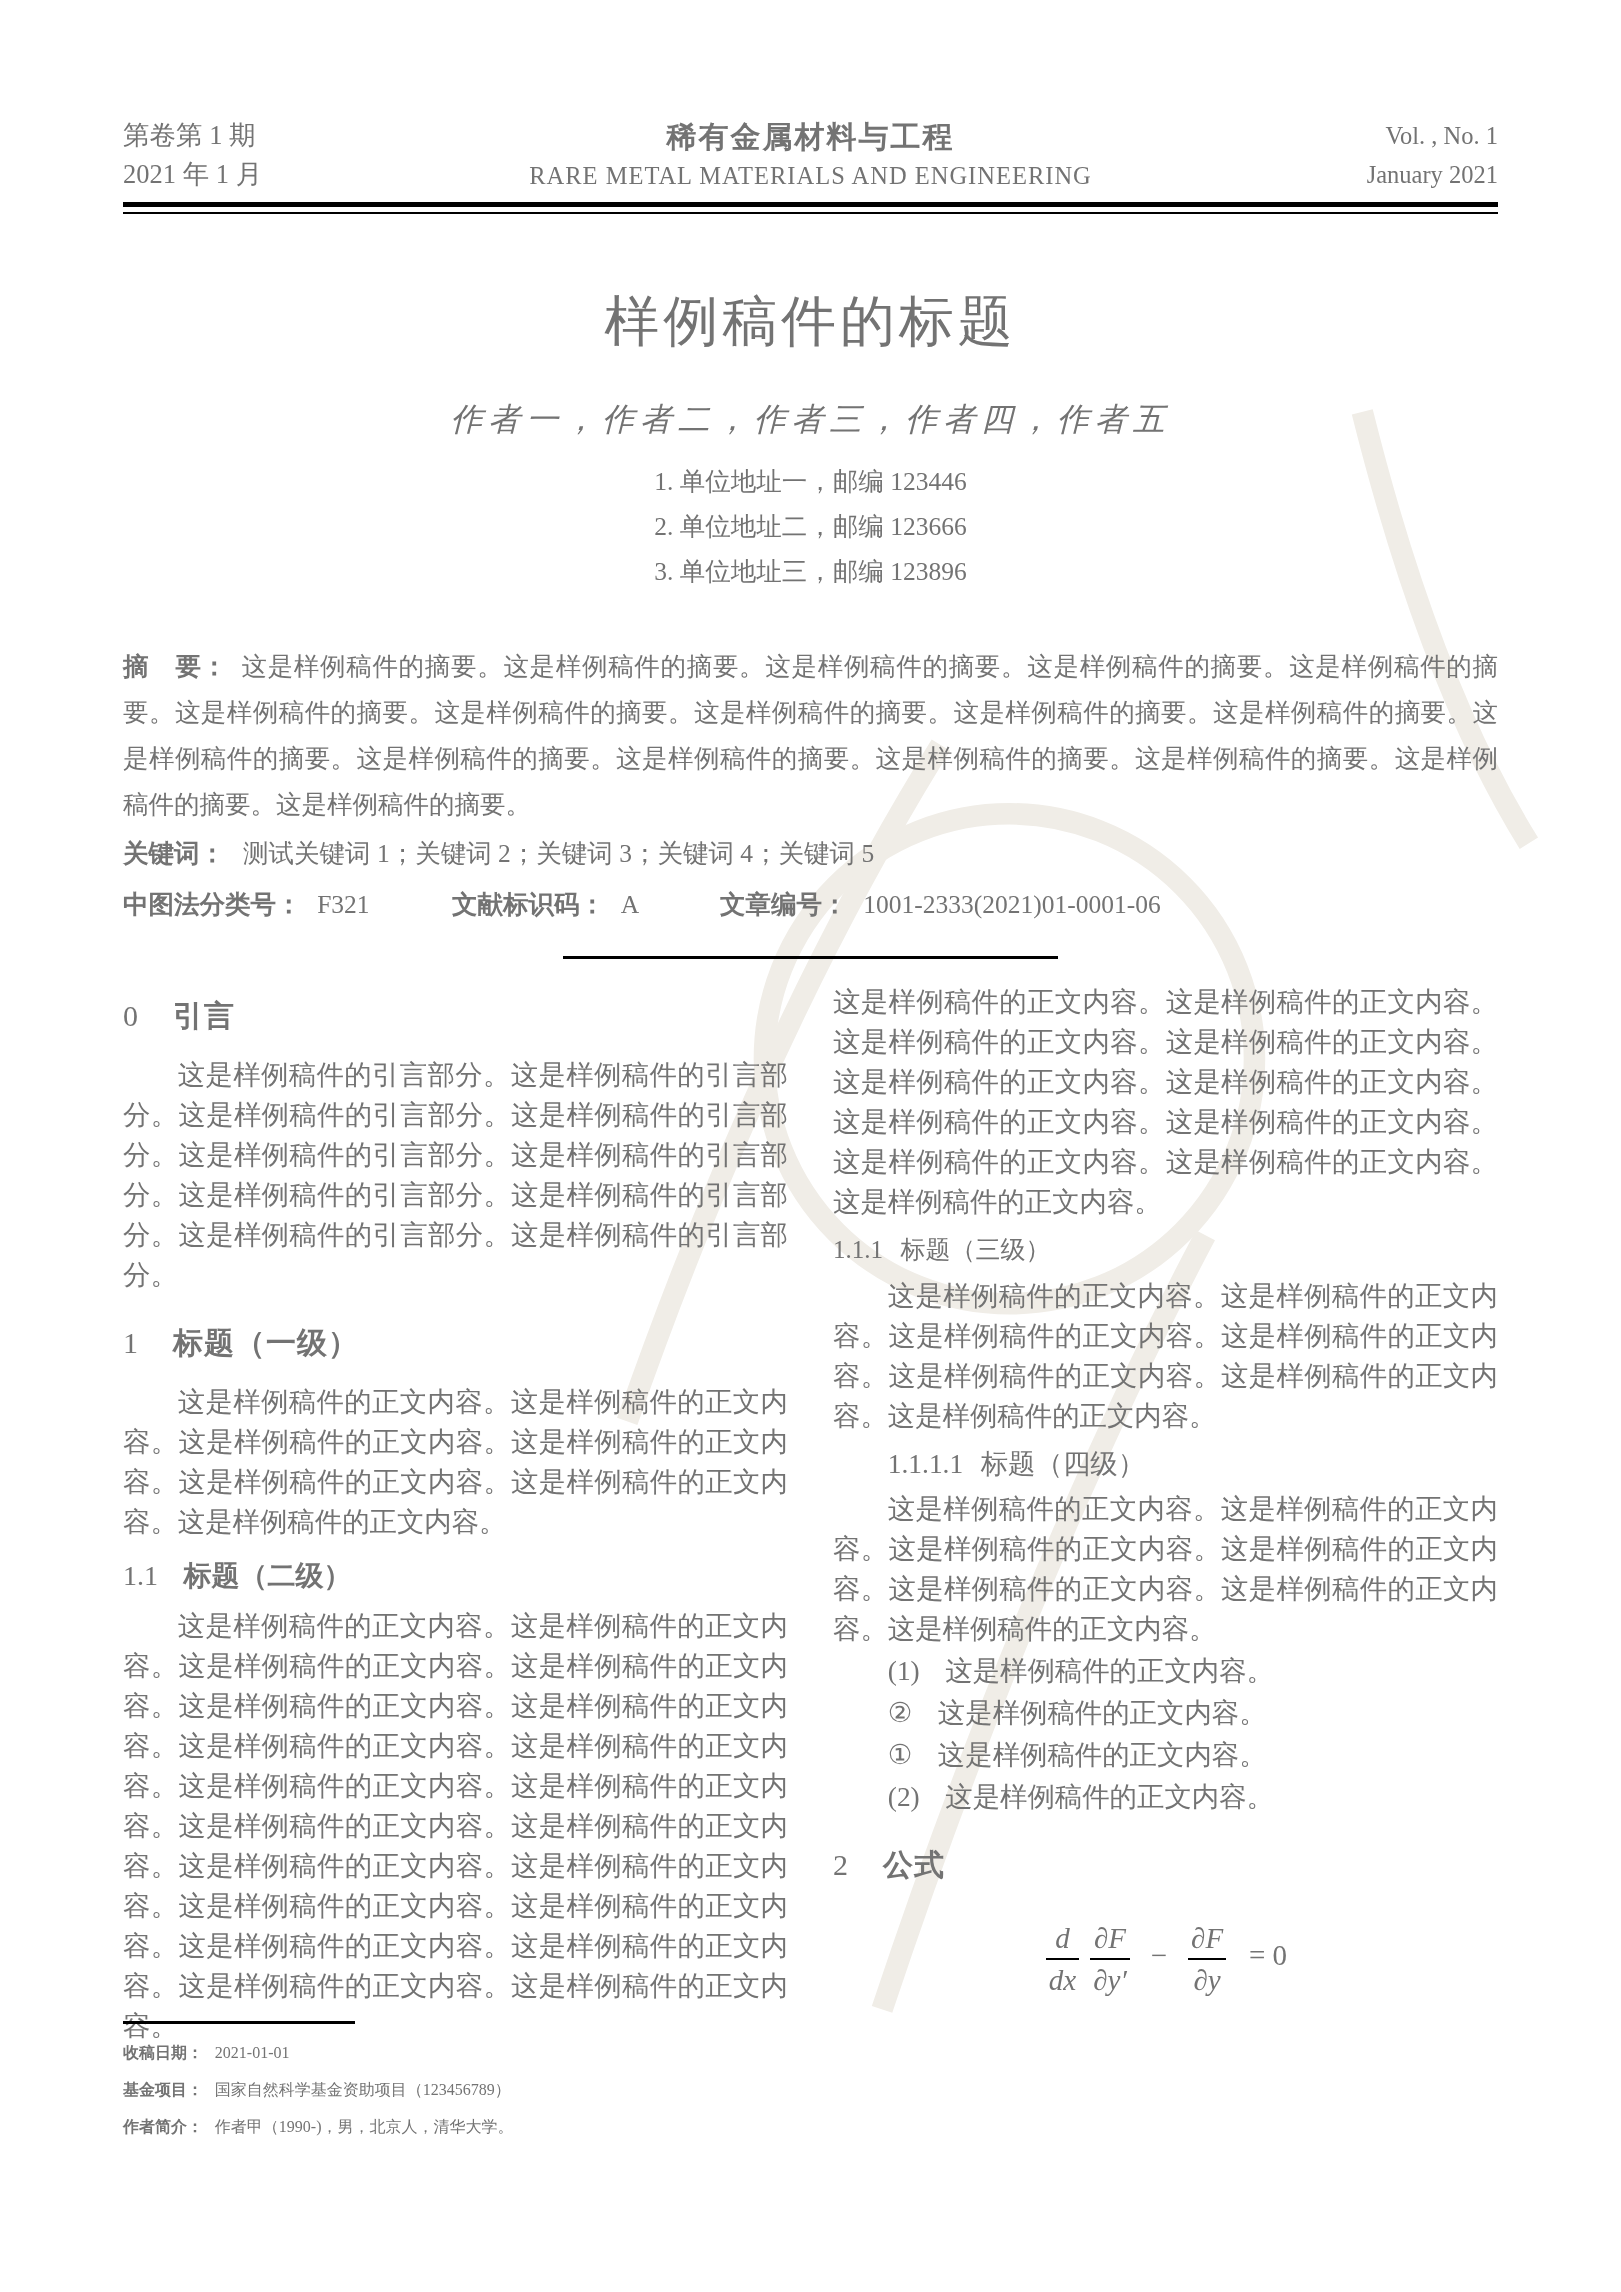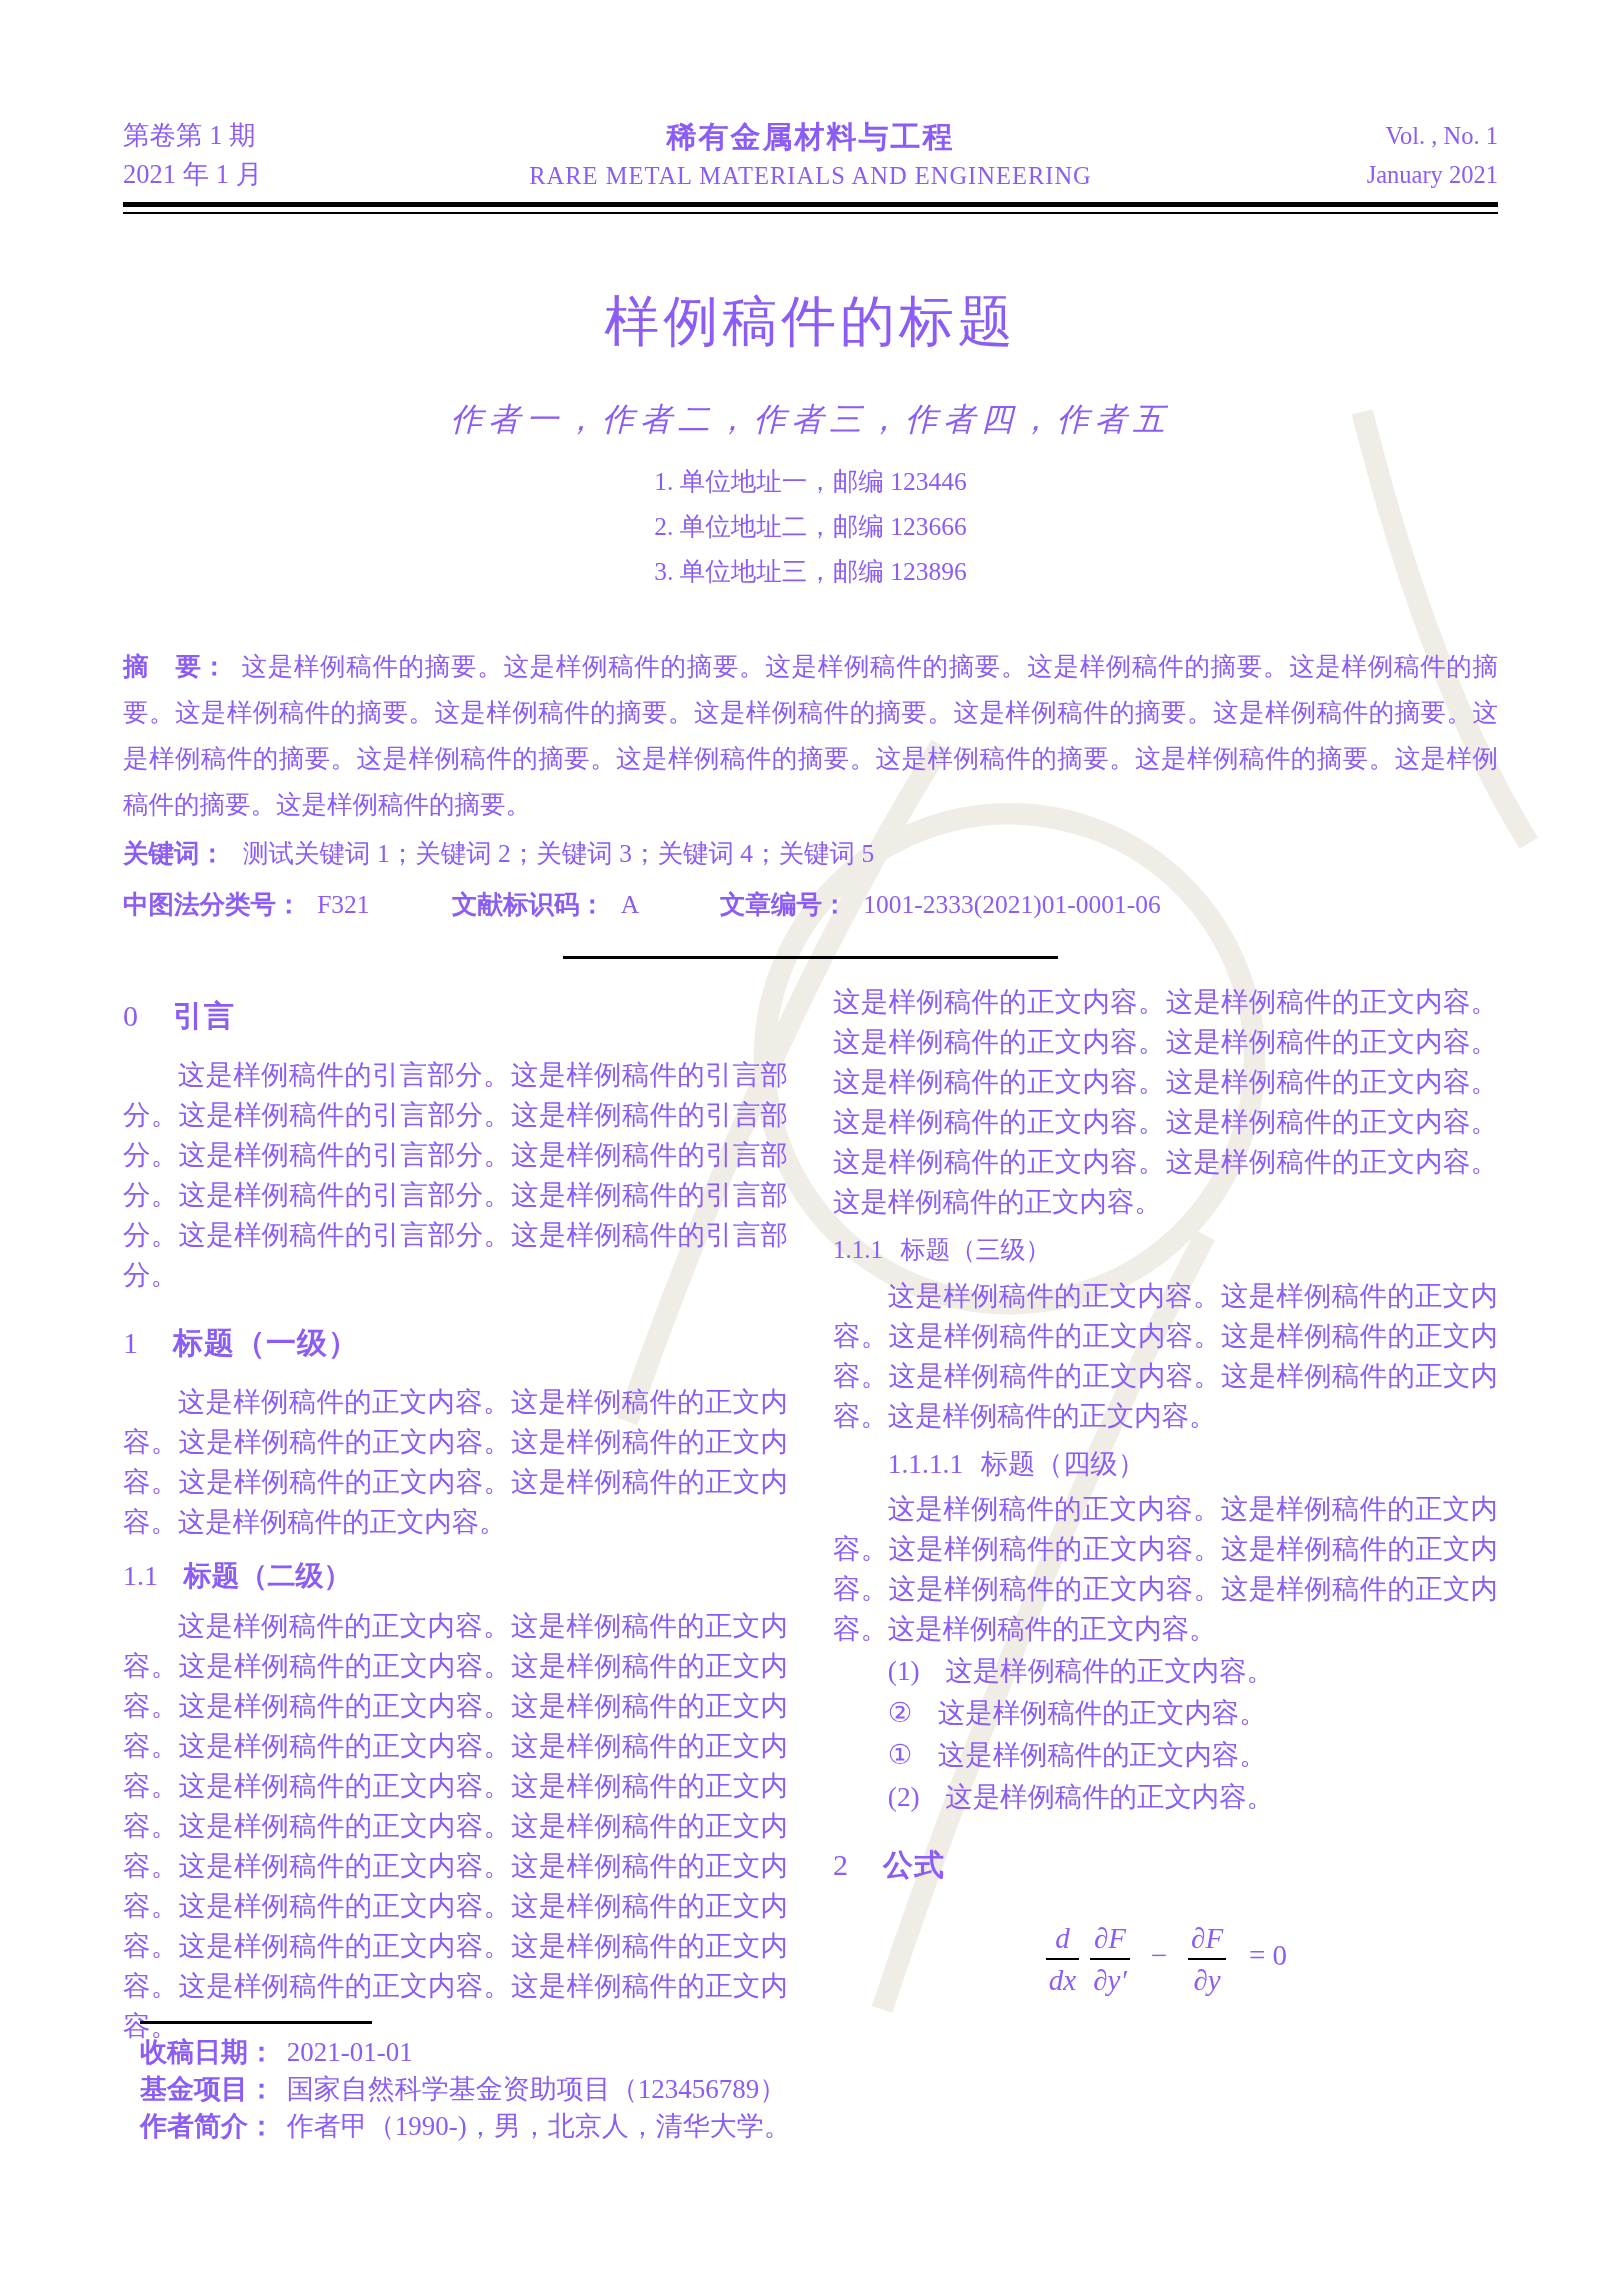--- a/index.html
+++ b/index.html
@@ -1,20 +1,20 @@
 <!DOCTYPE html>
 <html><head>
 <meta charset="utf-8">
 <style>
   html,body{margin:0;padding:0;background:#ffffff;}
   .page{
     position:relative;
     width:1621px;height:2293px;
     background:#ffffff;
-    color:#8b5cf6;
+    color:#737373;
     font-family:"Liberation Serif","DejaVu Serif",serif;
     overflow:hidden;
   }
   .inner{position:relative;padding:0 123px;z-index:2;}
   
   .watermark{position:absolute;left:0;top:0;z-index:1;pointer-events:none;}
   
   .jheader{display:flex;justify-content:space-between;align-items:flex-end;padding-top:116px;}
   .jh-col{display:flex;flex-direction:column;}
   .jh-left{width:314px;text-align:left;font-size:26.5px;line-height:39px;}
@@ -58,21 +58,21 @@
   
   .formula1{margin-top:33px;text-align:center;font-size:29px;font-style:italic;}
   .frac{display:inline-flex;flex-direction:column;vertical-align:middle;text-align:center;margin:0 2px;}
   .frac .fden{border-top:2.9px solid #000;padding:0 2.9px;}
   .frac .fnum{padding:0 2.9px;}
   .op{margin:0 11.8px;font-style:normal;}
   .eqtail{margin-left:13.7px;font-style:normal;}
   .formula2{margin-top:5.9px;text-align:center;font-size:29px;}
   .formula2 .vars{font-style:italic;}
   
-  .footnotes{position:absolute;left:140px;top:2021px;width:745px;font-size:27px;line-height:37px;z-index:2;}
+  .footnotes{position:absolute;left:123px;top:2021px;width:745px;font-size:16px;line-height:37px;z-index:2;}
   .fn-rule{width:232px;border-top:3.9px solid #000;margin-bottom:9.8px;}
   .fn-line .blabel{margin-right:11.8px;}
 </style>
 </head>
 <body>
 
 <div class="page">
 
   <svg class="watermark" width="1621" height="2293" viewBox="0 0 1654 2339">
     <g fill="none" stroke="#f0ede7" stroke-width="22">

